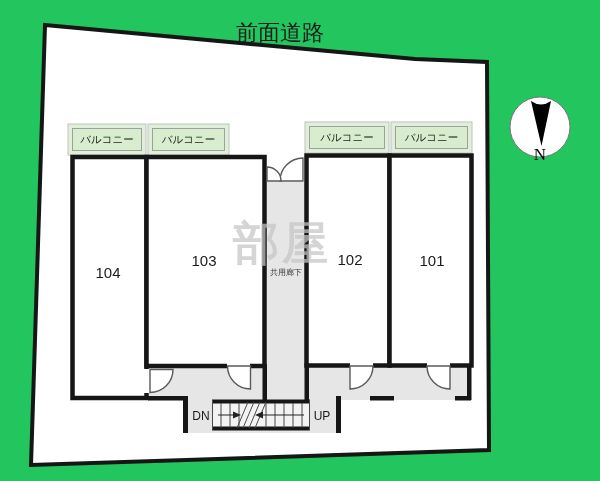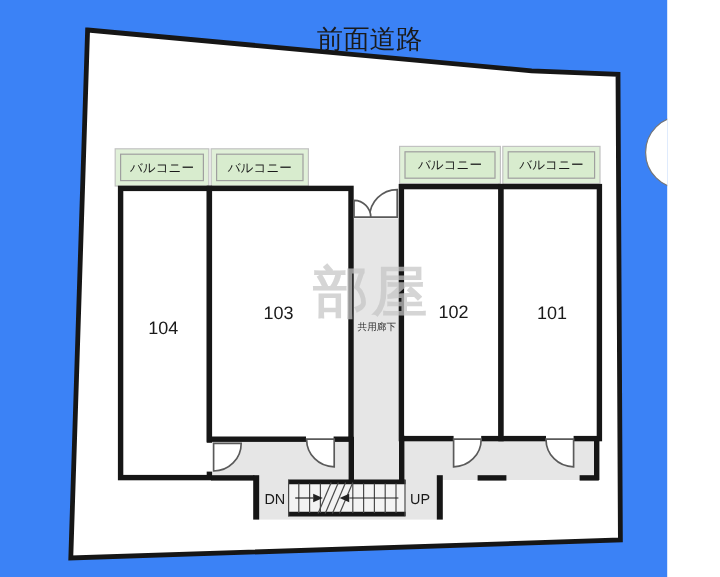--- a/index.html
+++ b/index.html
@@ -1,19 +1,18 @@
 <!DOCTYPE html>
 <html lang="ja" style="--wall: #161616; --text: #1a1a1a; --corridor_fill: #e6e6e6; --stair_fill: #f3f3f3; --balcony_fill: #e0f0d8; --balcony_inner_fill: #d8ecce; --balcony_border: #9f9f9f; --door_stroke: #5a5a5a; --watermark: #c6c6c6;"><head>
 <meta charset="utf-8">
 <style>
   html,body{margin:0;padding:0;background:#ffffff;}
   .stage{
-    position:relative;width:528px;height:481px;background:#3b82f6;overflow:hidden;
+    position:relative;width:600px;height:481px;background:#22c55e;overflow:hidden;
     font-family:"Liberation Sans","DejaVu Sans",sans-serif;
-    padding-left:28px;
   }
   svg{display:block;}
   .boundary{fill:#ffffff;stroke:var(--wall);stroke-width:4;stroke-linejoin:miter;}
   .road-label{font-size:22px;fill:var(--text);text-anchor:middle;}
   .gray{fill:var(--corridor_fill);}
   .room{fill:#ffffff;stroke:var(--wall);stroke-width:4.5;}
   .wallseg{fill:var(--wall);}
   .erase{fill:#ffffff;}
   .balc-outer{fill:var(--balcony_fill);stroke:#c2c2c2;stroke-width:1;}
   .balc-inner{fill:var(--balcony_inner_fill);stroke:var(--balcony_border);stroke-width:1;}

